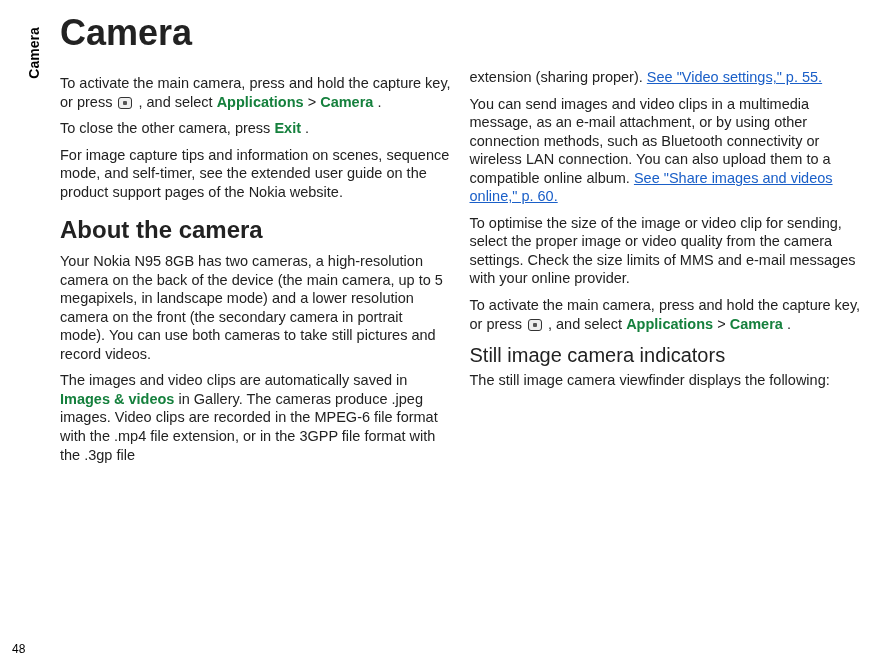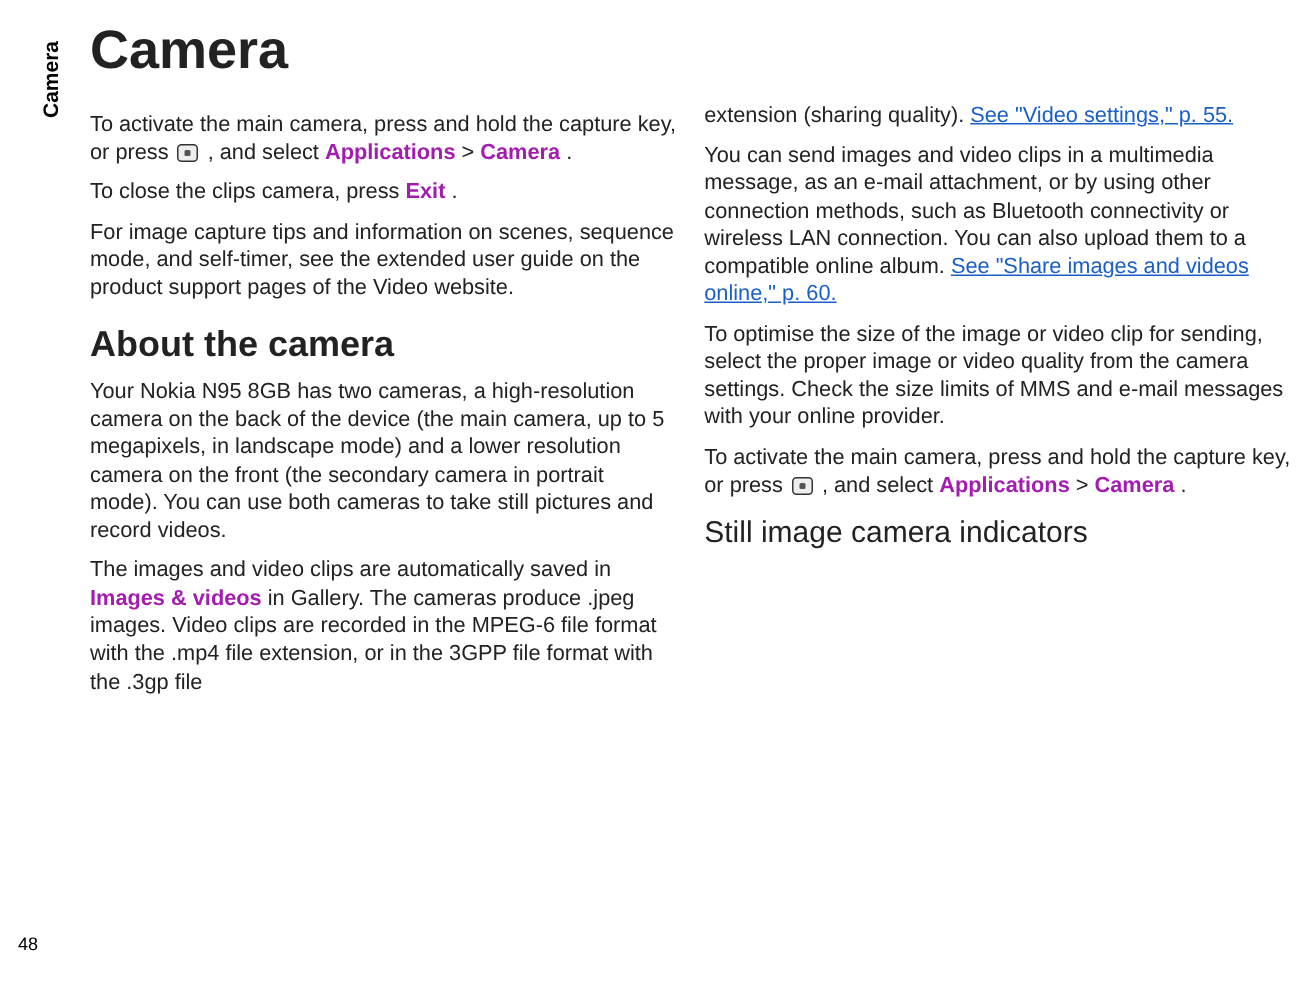--- a/index.html
+++ b/index.html
@@ -16,21 +16,21 @@
       left: 8px;
       top: 45px;
       transform: rotate(-90deg);
       transform-origin: center;
       font-weight: bold;
       font-size: 14px;
     }
     .page-num {
       position: absolute;
       left: 12px;
-      bottom: 30px;
+      bottom: 10px;
       font-size: 12px;
     }
     .content {
       position: absolute;
       left: 60px;
       top: 10px;
       right: 10px;
       bottom: 10px;
       display: flex;
       gap: 18px;
@@ -52,21 +52,21 @@
       margin-top: 14px;
       margin-bottom: 6px;
     }
     h3 {
       font-size: 20px;
       font-weight: normal;
       margin-top: 10px;
       margin-bottom: 2px;
     }
     p { margin-bottom: 8px; }
-    .bold-grey { color: #a21caf; font-weight: bold; }
+    .bold-grey { color: #15803d; font-weight: bold; }
     .link { color: #1a5fc8; text-decoration: underline; cursor: pointer; }
     .inline-icon {
       display: inline-block;
       width: 14px;
       height: 12px;
       border: 1px solid #333;
       border-radius: 3px;
       background: #eee;
       vertical-align: middle;
       margin: 0 2px;
@@ -95,41 +95,41 @@
       <span>To activate the main camera, press and hold the capture key, or press </span>
       <span class="inline-icon"></span>
       <span>, and select </span>
       <span class="bold-grey">Applications</span>
       <span> &gt; </span>
       <span class="bold-grey">Camera</span>
       <span>.</span>
     </p>
 
     <p>
-      <span>To close the clips camera, press </span>
+      <span>To close the other camera, press </span>
       <span class="bold-grey">Exit</span>
       <span>.</span>
     </p>
 
-    <p>For image capture tips and information on scenes, sequence mode, and self-timer, see the extended user guide on the product support pages of the Video website.</p>
+    <p>For image capture tips and information on scenes, sequence mode, and self-timer, see the extended user guide on the product support pages of the Nokia website.</p>
 
     <h2>About the camera</h2>
 
     <p>Your Nokia N95 8GB has two cameras, a high-resolution camera on the back of the device (the main camera, up to 5 megapixels, in landscape mode) and a lower resolution camera on the front (the secondary camera in portrait mode). You can use both cameras to take still pictures and record videos.</p>
 
     <p>
       <span>The images and video clips are automatically saved in </span>
       <span class="bold-grey">Images &amp; videos</span>
       <span> in Gallery. The cameras produce .jpeg images. Video clips are recorded in the MPEG-6 file format with the .mp4 file extension, or in the 3GPP file format with the .3gp file</span>
     </p>
   </div>
 
   <div class="col">
     <p style="margin-top:58px;">
-      <span>extension (sharing quality). </span>
+      <span>extension (sharing proper). </span>
       <span class="link">See "Video settings," p. 55.</span>
     </p>
 
     <p>
       <span>You can send images and video clips in a multimedia message, as an e-mail attachment, or by using other connection methods, such as Bluetooth connectivity or wireless LAN connection. You can also upload them to a compatible online album. </span>
       <span class="link">See "Share images and videos online," p. 60.</span>
     </p>
 
     <p>To optimise the size of the image or video clip for sending, select the proper image or video quality from the camera settings. Check the size limits of MMS and e-mail messages with your online provider.</p>
 
@@ -138,14 +138,15 @@
       <span>To activate the main camera, press and hold the capture key, or press </span>
       <span class="inline-icon"></span>
       <span>, and select </span>
       <span class="bold-grey">Applications</span>
       <span> &gt; </span>
       <span class="bold-grey">Camera</span>
       <span>.</span>
     </p>
 
     <h3>Still image camera indicators</h3>
+    <p>The still image camera viewfinder displays the following:</p>
   </div>
 </div>
 
 </body></html>

